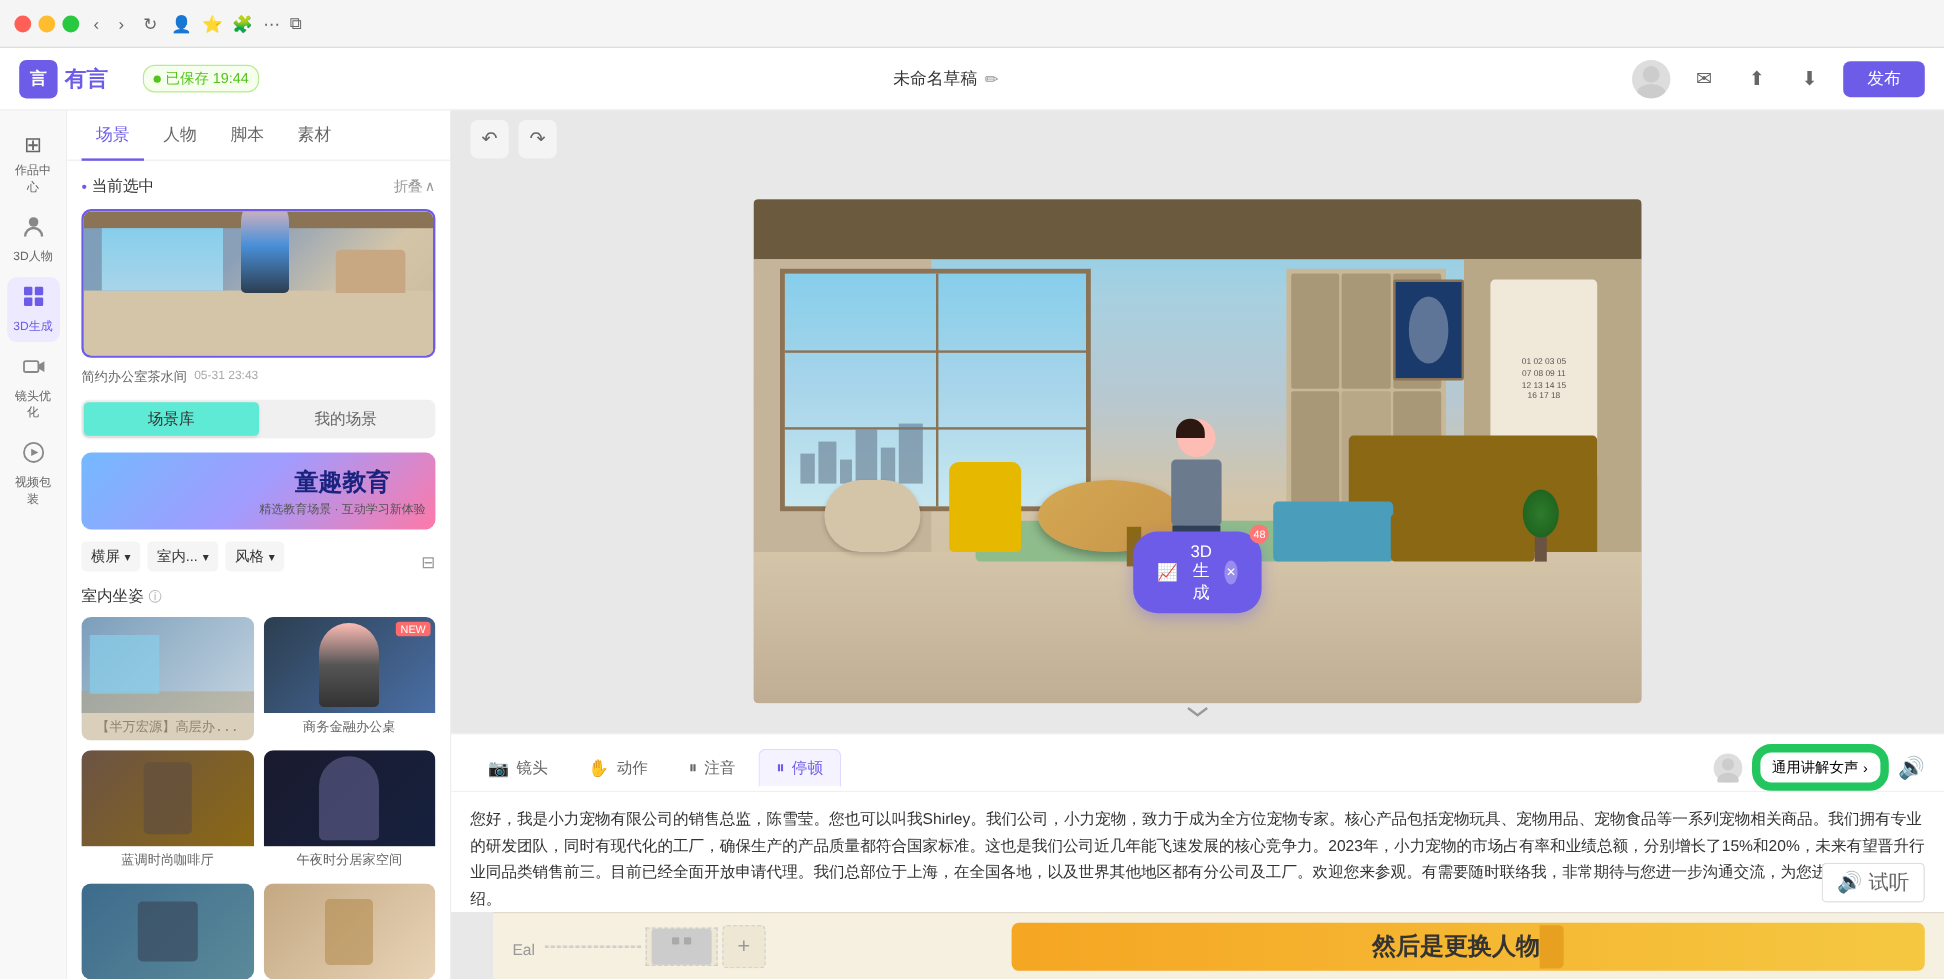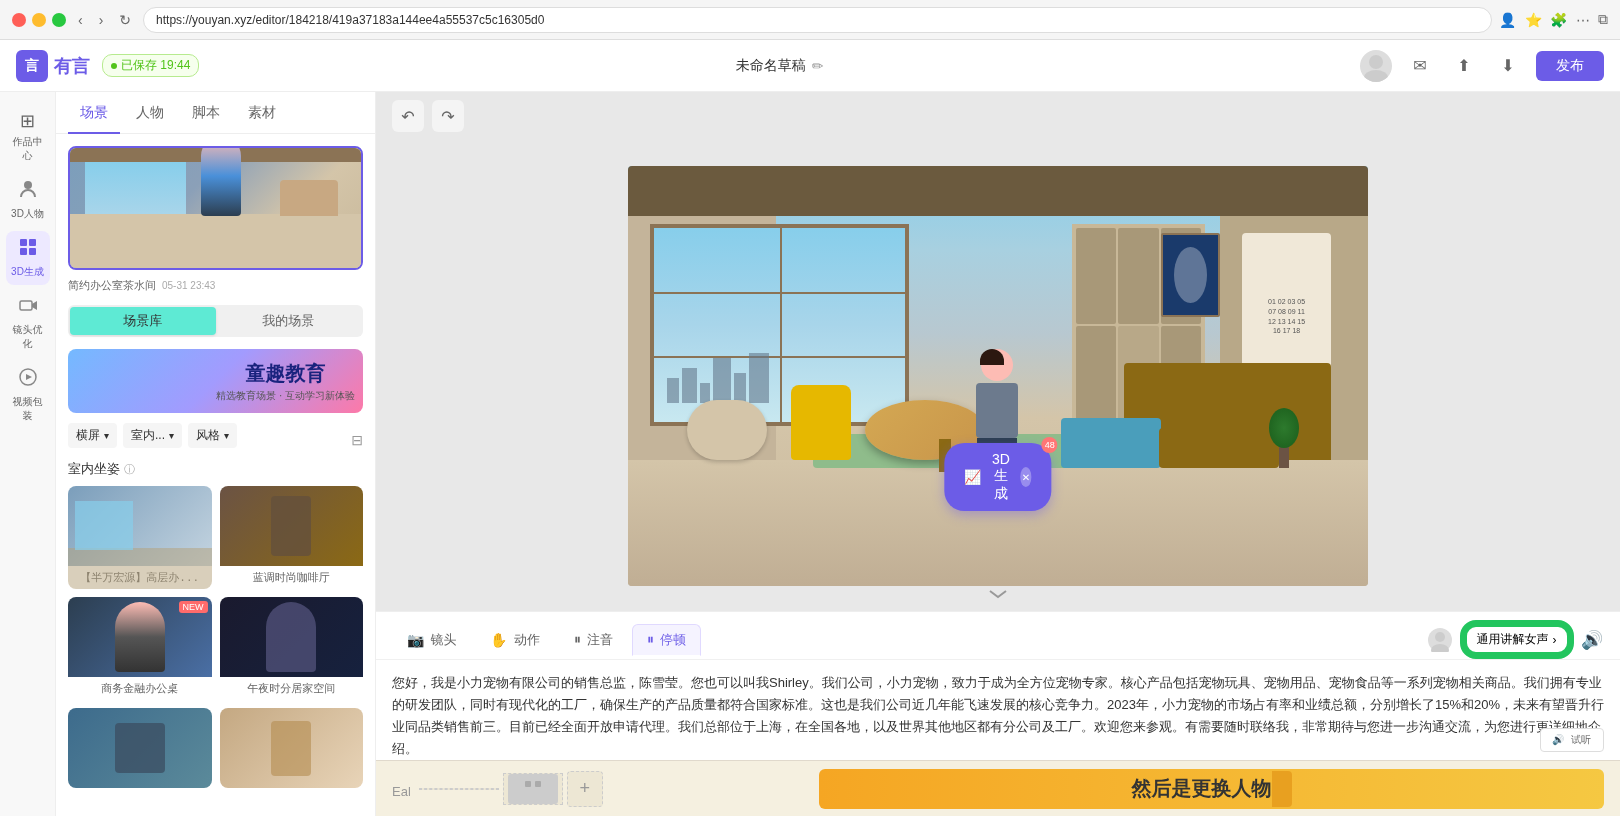--- a/index.html
+++ b/index.html
@@ -42,21 +42,21 @@
       background: white;
       display: flex;
       align-items: center;
       padding: 0 16px;
       border-bottom: 1px solid #eee;
       flex-shrink: 0;
       gap: 12px;
     }
     .logo { display: flex; align-items: center; gap: 6px; font-size: 18px; font-weight: bold; color: #6c5ce7; }
     .logo-icon { width: 32px; height: 32px; background: #6c5ce7; border-radius: 6px; display: flex; align-items: center; justify-content: center; color: white; font-size: 14px; font-weight: bold; }
-    .save-status { display: flex; align-items: center; gap: 4px; font-size: 12px; color: #52c41a; background: #f6ffed; border: 1px solid #b7eb8f; border-radius: 10px; padding: 2px 8px; }
+    .save-status { display: flex; align-items: center; gap: 4px; font-size: 12px; color: #52c41a; background: #f6ffed; border: 1px solid #b7eb8f; border-radius: 10px; padding: 2px 8px; margin-left: 17px; }
     .save-dot { width: 6px; height: 6px; border-radius: 50%; background: #52c41a; }
     .app-title { flex: 1; text-align: center; font-size: 14px; color: #333; display: flex; align-items: center; justify-content: center; gap: 6px; }
     .edit-icon { color: #999; cursor: pointer; font-size: 14px; }
     .app-bar-actions { display: flex; align-items: center; gap: 12px; }
     .avatar { width: 32px; height: 32px; border-radius: 50%; background: #ddd; overflow: hidden; display: flex; align-items: center; justify-content: center; }
     .icon-btn { width: 32px; height: 32px; display: flex; align-items: center; justify-content: center; cursor: pointer; color: #666; font-size: 16px; }
     .publish-btn { background: #6c5ce7; color: white; border: none; border-radius: 6px; padding: 6px 20px; font-size: 14px; cursor: pointer; }
 
     
     .main-layout {
@@ -397,38 +397,38 @@
     }
 
     .try-btn {
       position: absolute;
       right: 16px;
       bottom: 8px;
       background: white;
       border: 1px solid #ddd;
       border-radius: 4px;
       padding: 4px 12px;
-      font-size: 10px;
+      font-size: 17px;
       color: #666;
       cursor: pointer;
       display: flex;
       align-items: center;
       gap: 4px;
-      font-family: Liberation Mono, monospace;
     }
 
     
     .timeline-bar {
       height: 56px;
       background: #f5f0e0;
       border-top: 1px solid #e0d9cc;
       display: flex;
       align-items: center;
       padding: 0 16px;
       gap: 8px;
+      margin-left: 35px;
     }
     .timeline-info {
       font-size: 22px;
       font-weight: bold;
       color: #333;
     }
     .timeline-track {
       flex: 1;
       height: 40px;
       display: flex;
@@ -467,23 +467,20 @@
 
 <div class="browser-bar">
   <div class="browser-controls">
     <button class="browser-btn red"></button>
     <button class="browser-btn yellow"></button>
     <button class="browser-btn green"></button>
   </div>
   <span class="nav-arrow">‹</span>
   <span class="nav-arrow">›</span>
   <span class="nav-arrow">↻</span>
-  <div class="url-bar">
-    <span>https://youyan.xyz/editor/184218/419a37183a144ee4a55537c5c16305d0</span>
-  </div>
   <div class="browser-actions">
     <span>👤</span>
     <span>⭐</span>
     <span>🧩</span>
     <span>⋯</span>
     <span>⧉</span>
   </div>
 </div>
 
 <div class="app-bar">
@@ -563,20 +560,27 @@
   <div class="left-panel">
     <div class="panel-tabs">
       <div class="panel-tab active">场景</div>
       <div class="panel-tab">人物</div>
       <div class="panel-tab">脚本</div>
       <div class="panel-tab">素材</div>
     </div>
 
     <div class="panel-content">
 
+      <div class="section-header">
+        <div class="section-title">当前选中</div>
+        <div class="collapse-btn">
+          <span>折叠</span>
+          <span>∧</span>
+        </div>
+      </div>
 
       <div class="selected-scene">
         <div class="selected-scene-placeholder" style="background: linear-gradient(135deg, #7b9ebb 0%, #8ba0b8 40%, #d4c5a9 70%, #c8b89a 100%); position: relative; height: 120px;">
 
           <div style="position:absolute; bottom:0; left:0; right:0; height:45%; background:#d4c5a9;"></div>
           <div style="position:absolute; top:0; left:0; right:0; height:12%; background:#8b7355;"></div>
           <div style="position:absolute; left:5%; top:12%; bottom:45%; width:35%; background:linear-gradient(180deg,#87ceeb,#a8d5ea);"></div>
           <div style="position:absolute; right:8%; bottom:43%; width:20%; height:30%; background:#c8a882; border-radius:4px 4px 0 0;"></div>
           <div style="position:absolute; bottom:43%; left:45%; width:40px; height:80px; background:linear-gradient(180deg,#fdbcb4,#4a90d9,#2c3e50); border-radius:20px 20px 4px 4px;"></div>
         </div>
@@ -621,32 +625,32 @@
       </div>
 
       <div class="scene-grid">
         <div class="scene-card">
           <div class="scene-card-placeholder" style="background: linear-gradient(135deg, #7b9ebb, #c4d4e0);">
             <div style="position:absolute; bottom:0; left:0; right:0; height:40%; background:rgba(180,160,120,0.5);"></div>
             <div style="position:absolute; left:5%; top:15%; bottom:38%; width:40%; background:rgba(135,206,235,0.7);"></div>
           </div>
           <div class="scene-card-label">【半万宏源】高层办...</div>
         </div>
+        <div class="scene-card" style="position:relative;">
+          <div class="scene-card-placeholder" style="background: linear-gradient(135deg, #2c3e50, #4a6fa5);">
+            <div style="width:50px; height:70px; background:linear-gradient(180deg,#fdbcb4,#555,#333); border-radius:25px 25px 4px 4px;"></div>
+          </div>
+          <div class="new-badge">NEW</div>
+          <div class="scene-card-label">商务金融办公桌</div>
+        </div>
         <div class="scene-card">
           <div class="scene-card-placeholder" style="background: linear-gradient(135deg, #6b5344, #8b6914);">
             <div style="width:40px; height:60px; background:rgba(100,80,60,0.8); border-radius:4px;"></div>
           </div>
           <div class="scene-card-label">蓝调时尚咖啡厅</div>
-        </div>
-        <div class="scene-card" style="position:relative;">
-          <div class="scene-card-placeholder" style="background: linear-gradient(135deg, #2c3e50, #4a6fa5);">
-            <div style="width:50px; height:70px; background:linear-gradient(180deg,#fdbcb4,#555,#333); border-radius:25px 25px 4px 4px;"></div>
-          </div>
-          <div class="new-badge">NEW</div>
-          <div class="scene-card-label">商务金融办公桌</div>
         </div>
         <div class="scene-card">
           <div class="scene-card-placeholder" style="background: linear-gradient(135deg, #1a1a2e, #16213e);">
             <div style="width:50px; height:70px; background:rgba(80,80,120,0.8); border-radius:25px 25px 4px 4px;"></div>
           </div>
           <div class="scene-card-label">午夜时分居家空间</div>
         </div>
         <div class="scene-card">
           <div class="scene-card-placeholder" style="background: linear-gradient(135deg, #3d6b8c, #5b8a9a);">
             <div style="width:50px; height:50px; background:rgba(60,80,100,0.8); border-radius:4px;"></div>

